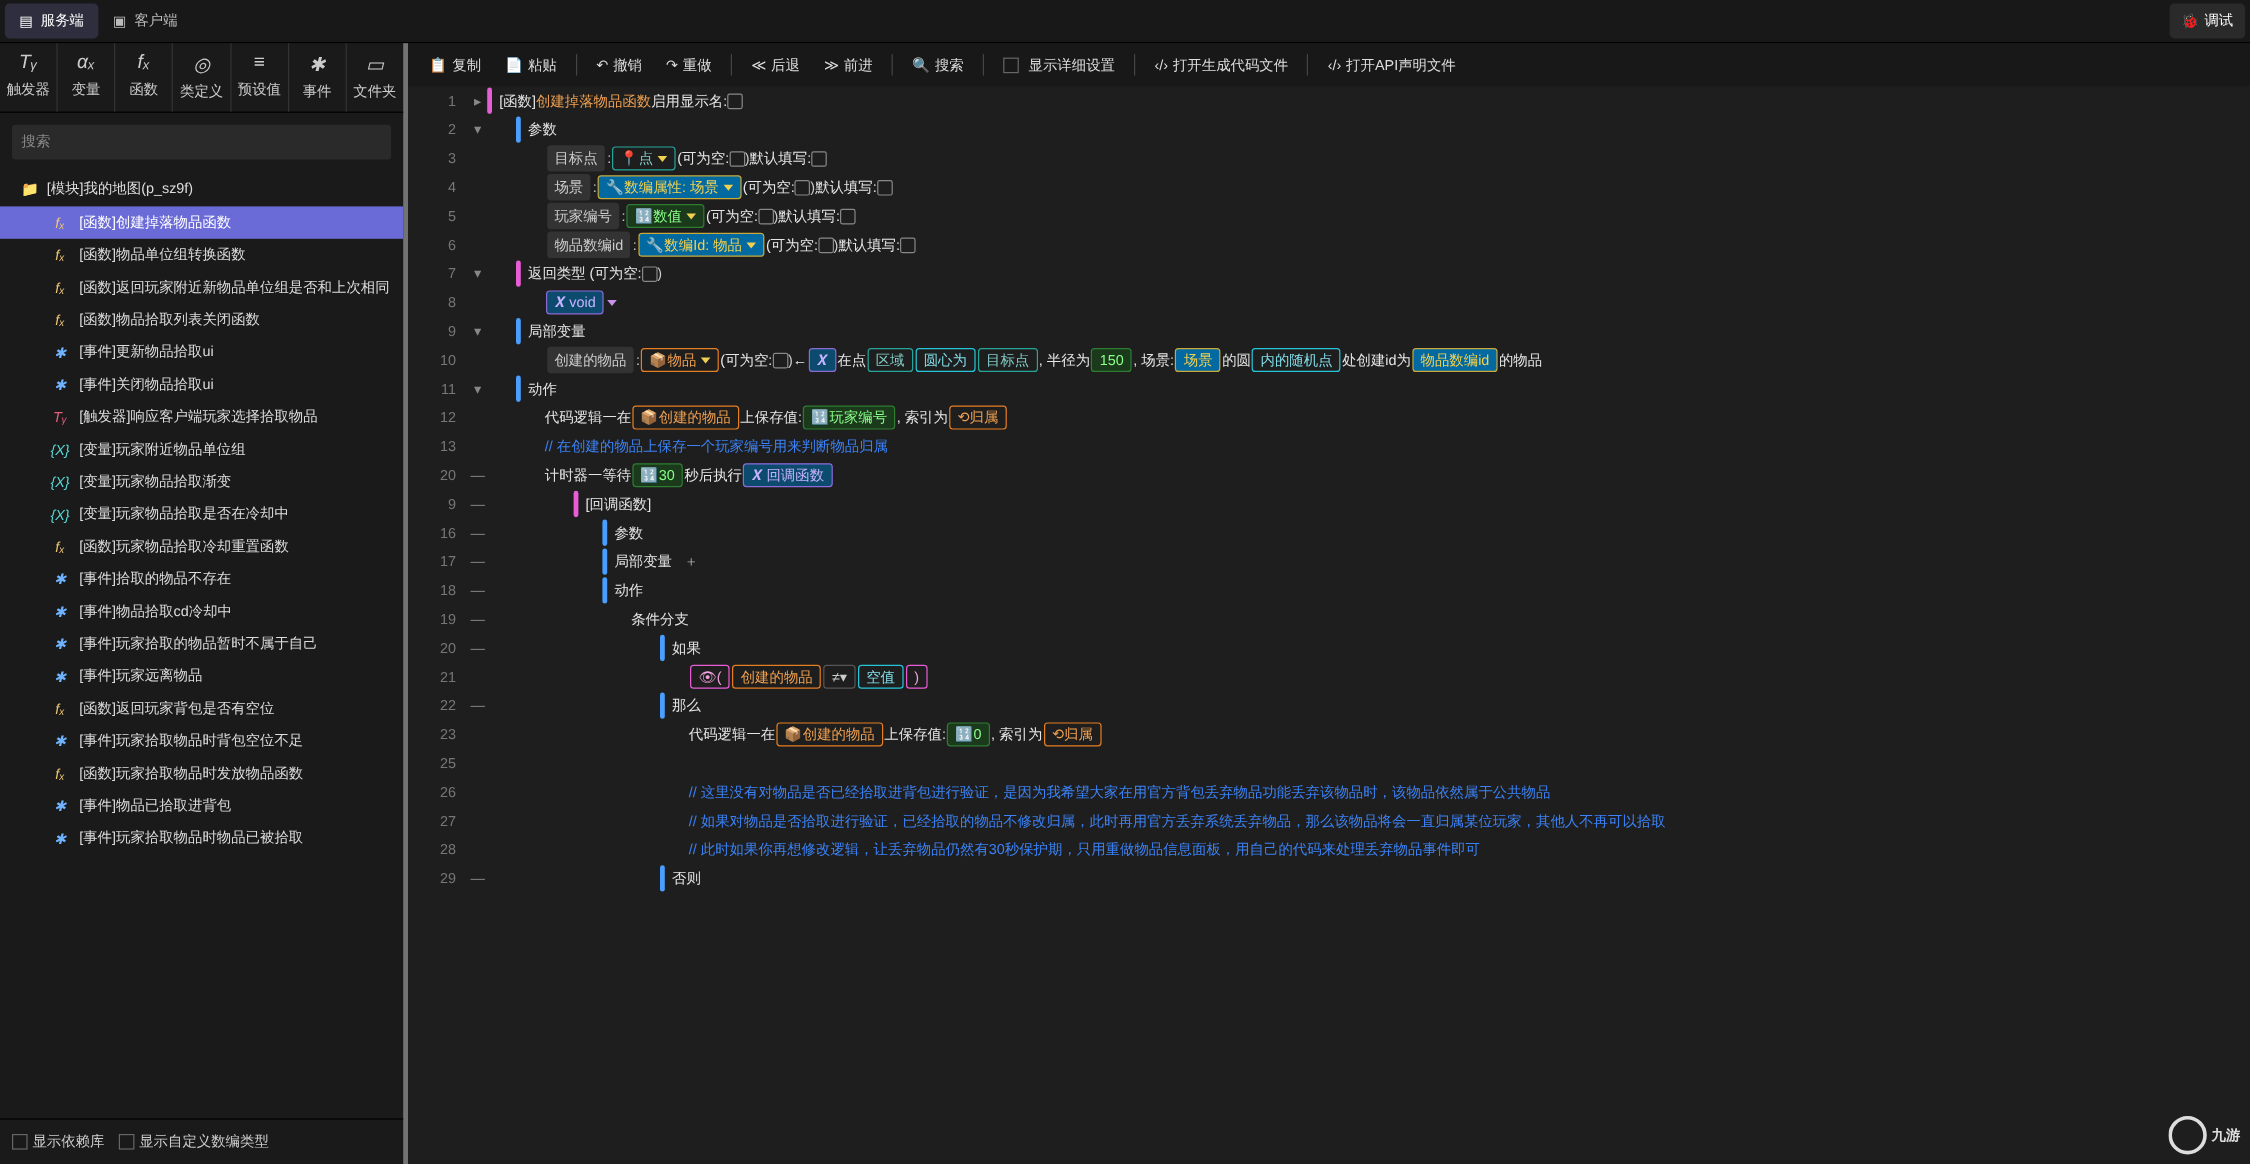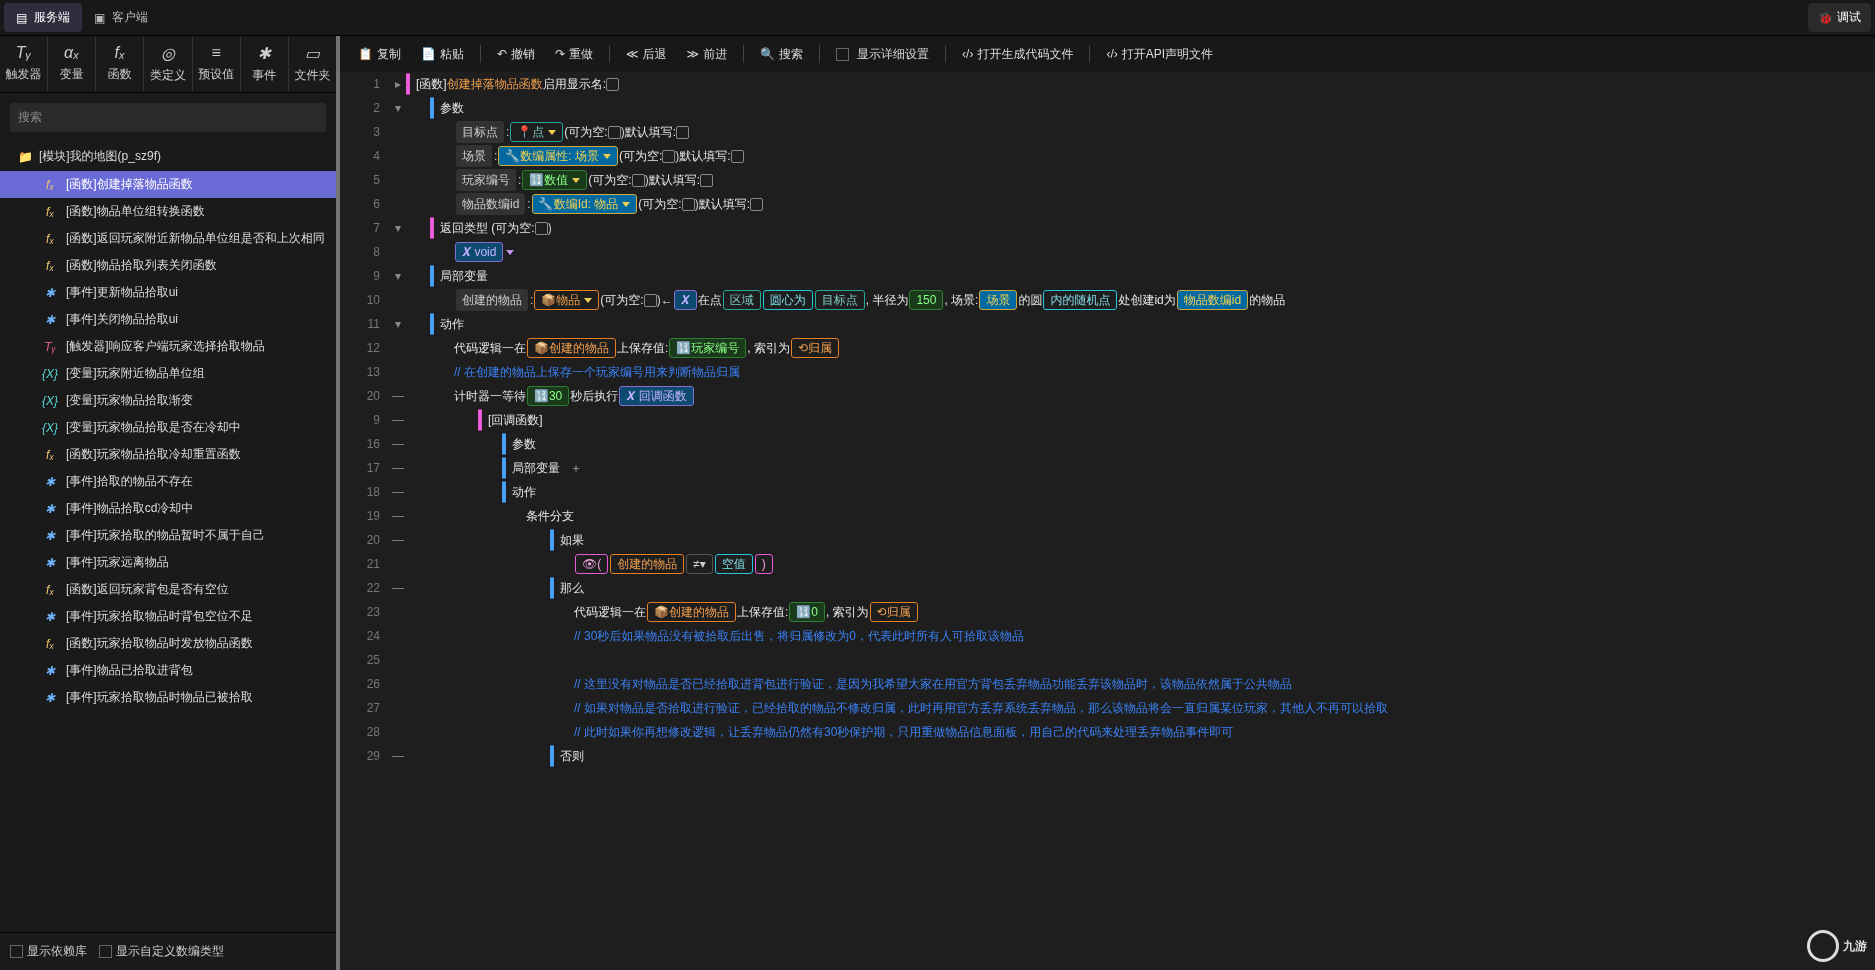--- a/index.html
+++ b/index.html
@@ -337,26 +337,20 @@
           <span class="fold"></span>
           <span class="indent i7"></span>
           <span class="txt-w">代码逻辑一在</span>
           <span class="chip chip-org">📦创建的物品</span>
           <span class="txt-w">上保存值:</span>
           <span class="chip chip-grn">🔢0</span>
           <span class="txt-w">, 索引为</span>
           <span class="chip chip-org">⟲归属</span>
         </div>
         <div class="line">
-          <span class="gutter">24</span>
-          <span class="fold"></span>
-          <span class="indent i7"></span>
-          <span class="comment">// 30秒后如果物品没有被拾取后出售，将归属修改为0，代表此时所有人可拾取该物品</span>
-        </div>
-        <div class="line">
           <span class="gutter">25</span>
           <span class="fold"></span>
           <span class="indent i7"></span>
         </div>
         <div class="line">
           <span class="gutter">26</span>
           <span class="fold"></span>
           <span class="indent i7"></span>
           <span class="comment">// 这里没有对物品是否已经拾取进背包进行验证，是因为我希望大家在用官方背包丢弃物品功能丢弃该物品时，该物品依然属于公共物品</span>
         </div>

